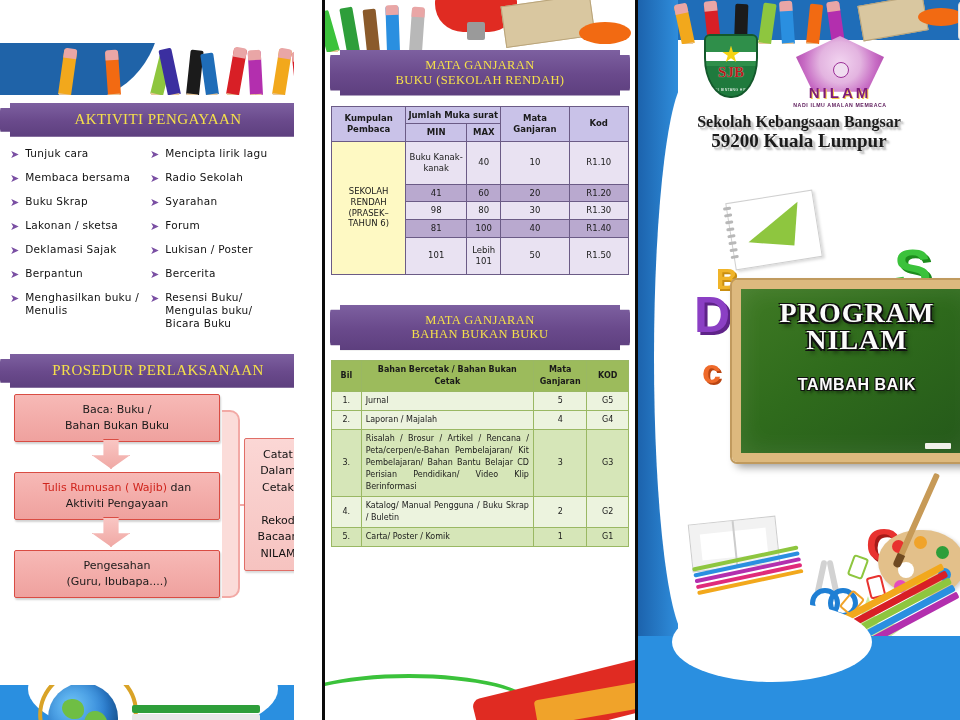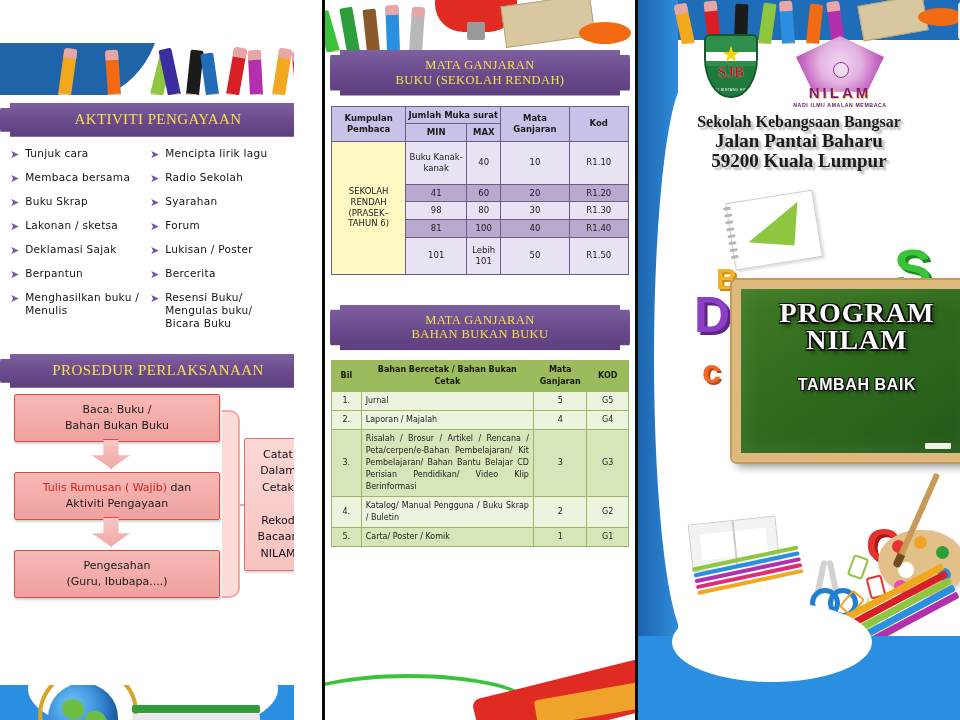--- a/index.html
+++ b/index.html
@@ -564,21 +564,20 @@
     <div class="nilam-logo">
       <div class="web"></div>
       <div class="hub"></div>
       <div class="book"></div>
       <div class="word">NILAM</div>
       <div class="tag">NADI ILMU AMALAN MEMBACA</div>
     </div>
 
     <div class="school-title">
       <span class="t1">Sekolah Kebangsaan Bangsar</span>
-      <span class="t2">Jalan Pantai Baharu</span>
       <span class="t3">59200 Kuala Lumpur</span>
     </div>
 
     <div class="supply notepad">
       <span class="spiral">
           <s></s>
           <s></s>
           <s></s>
           <s></s>
           <s></s>

